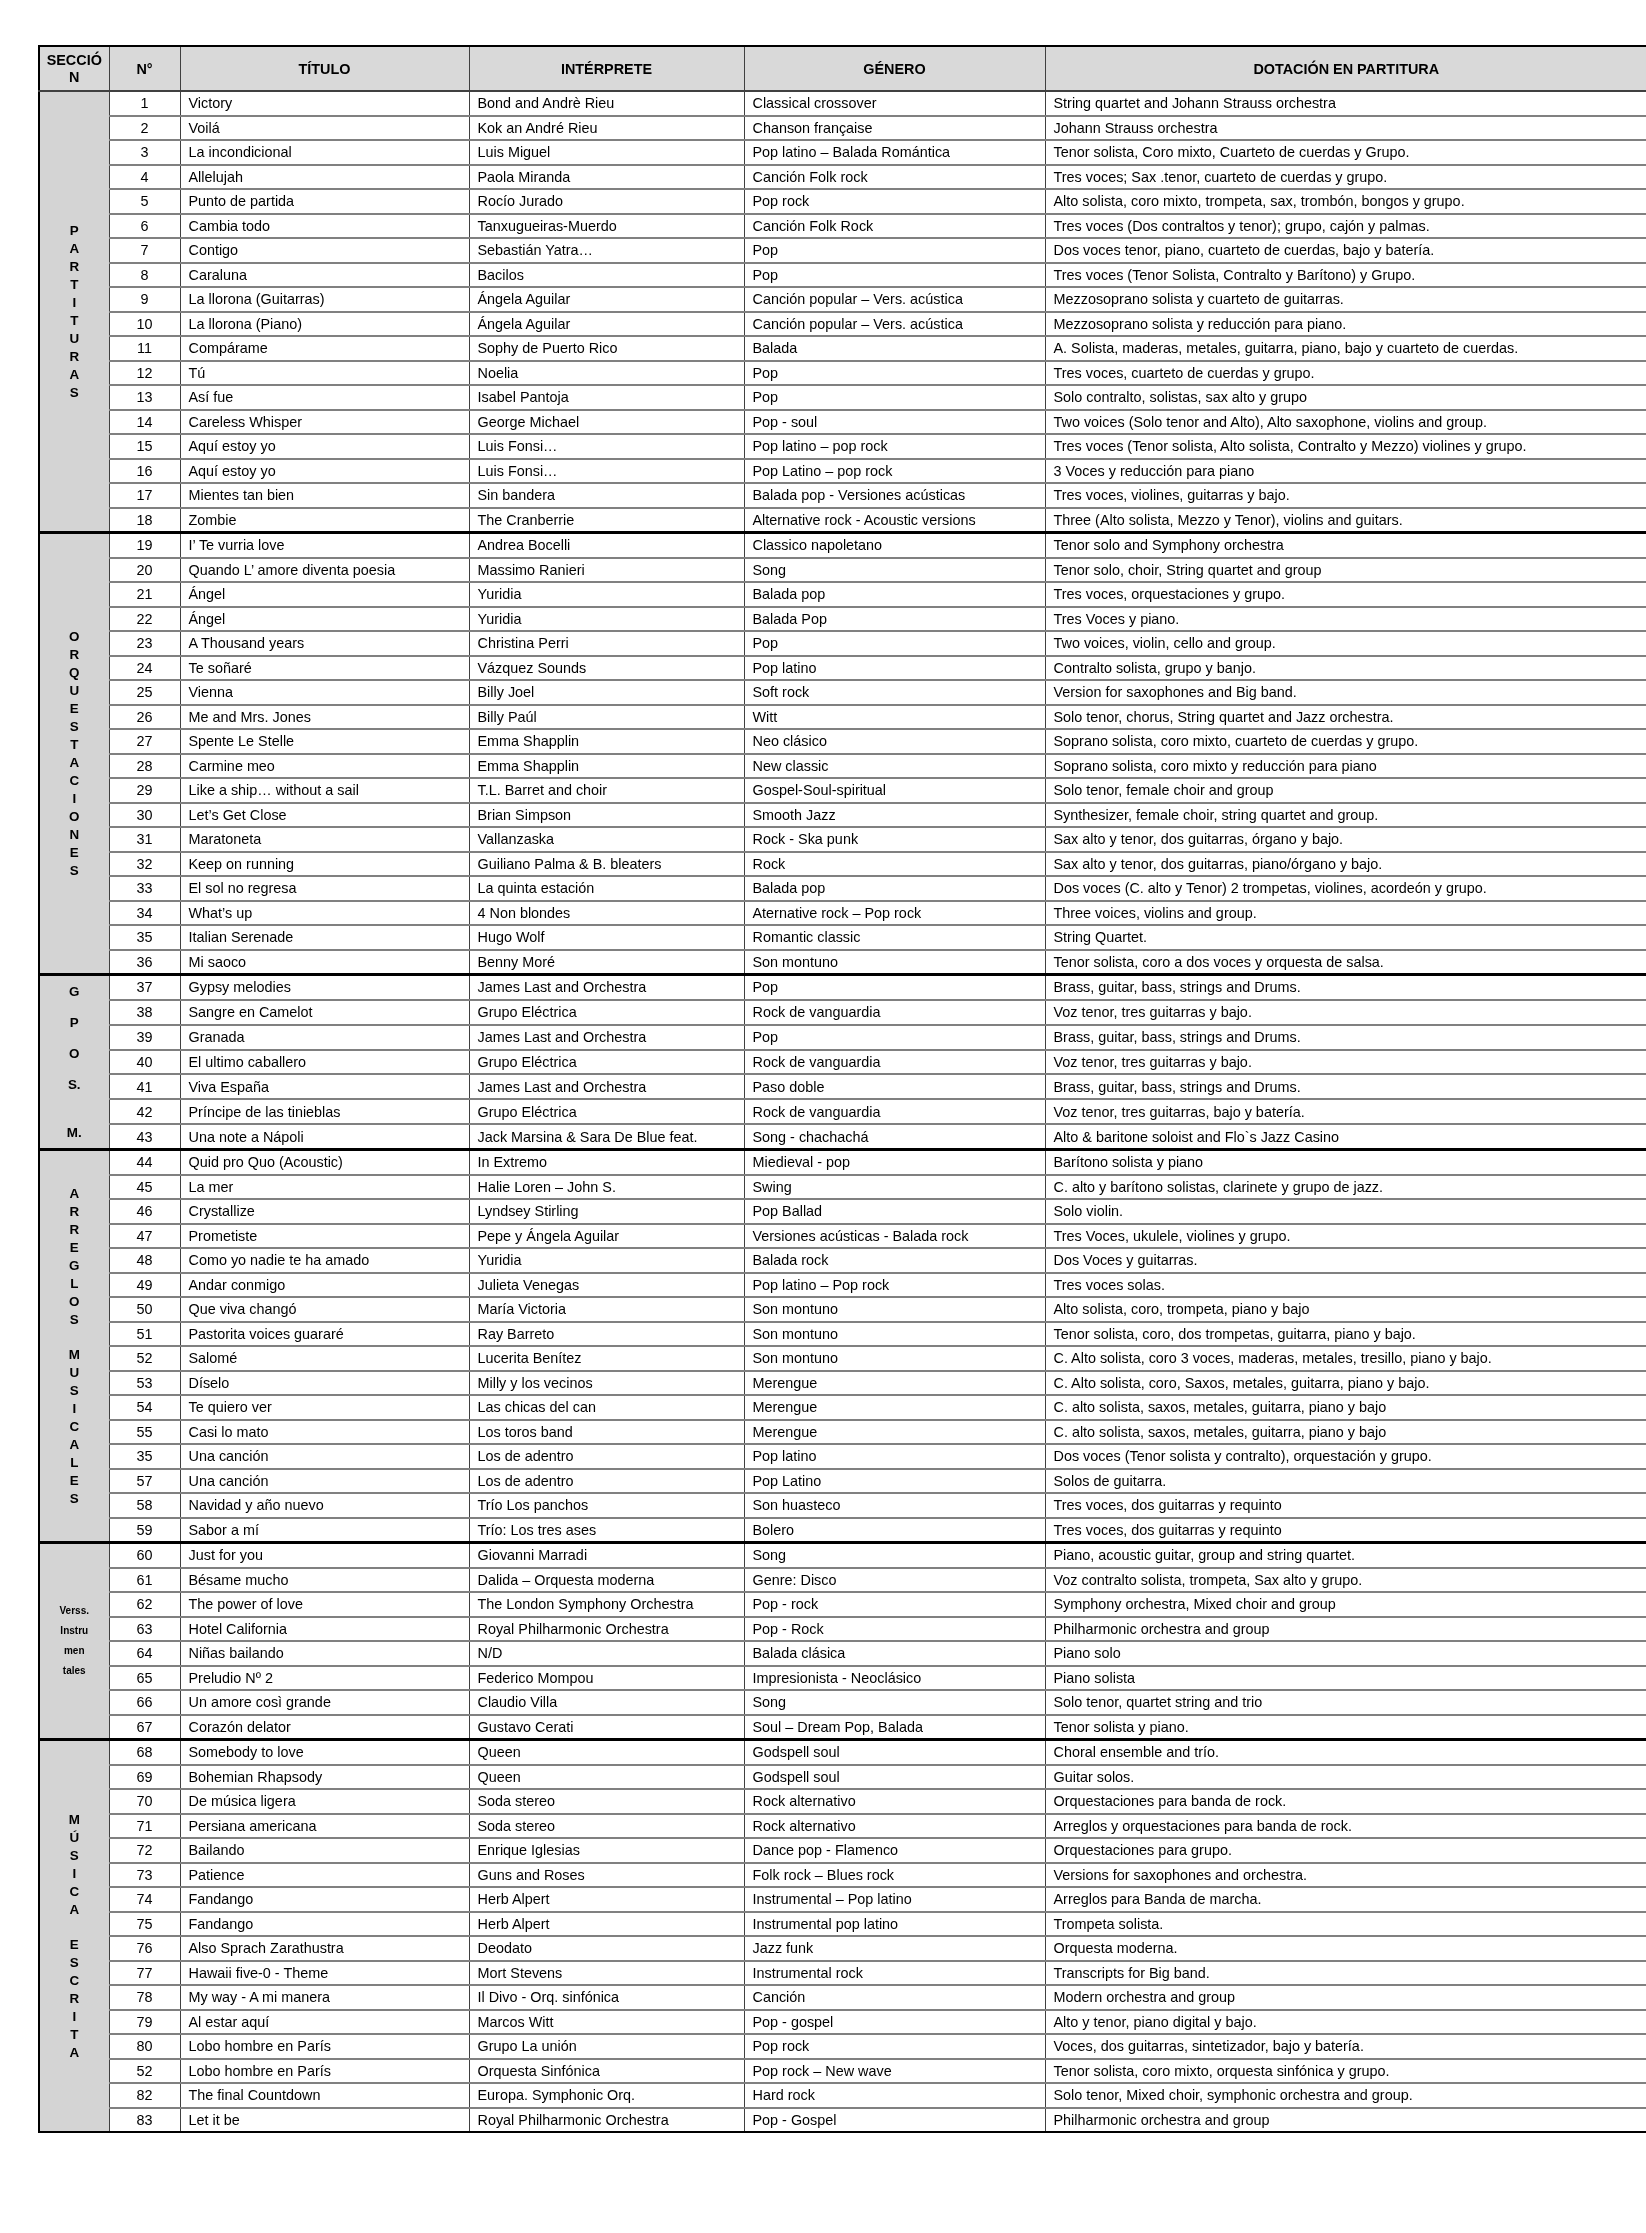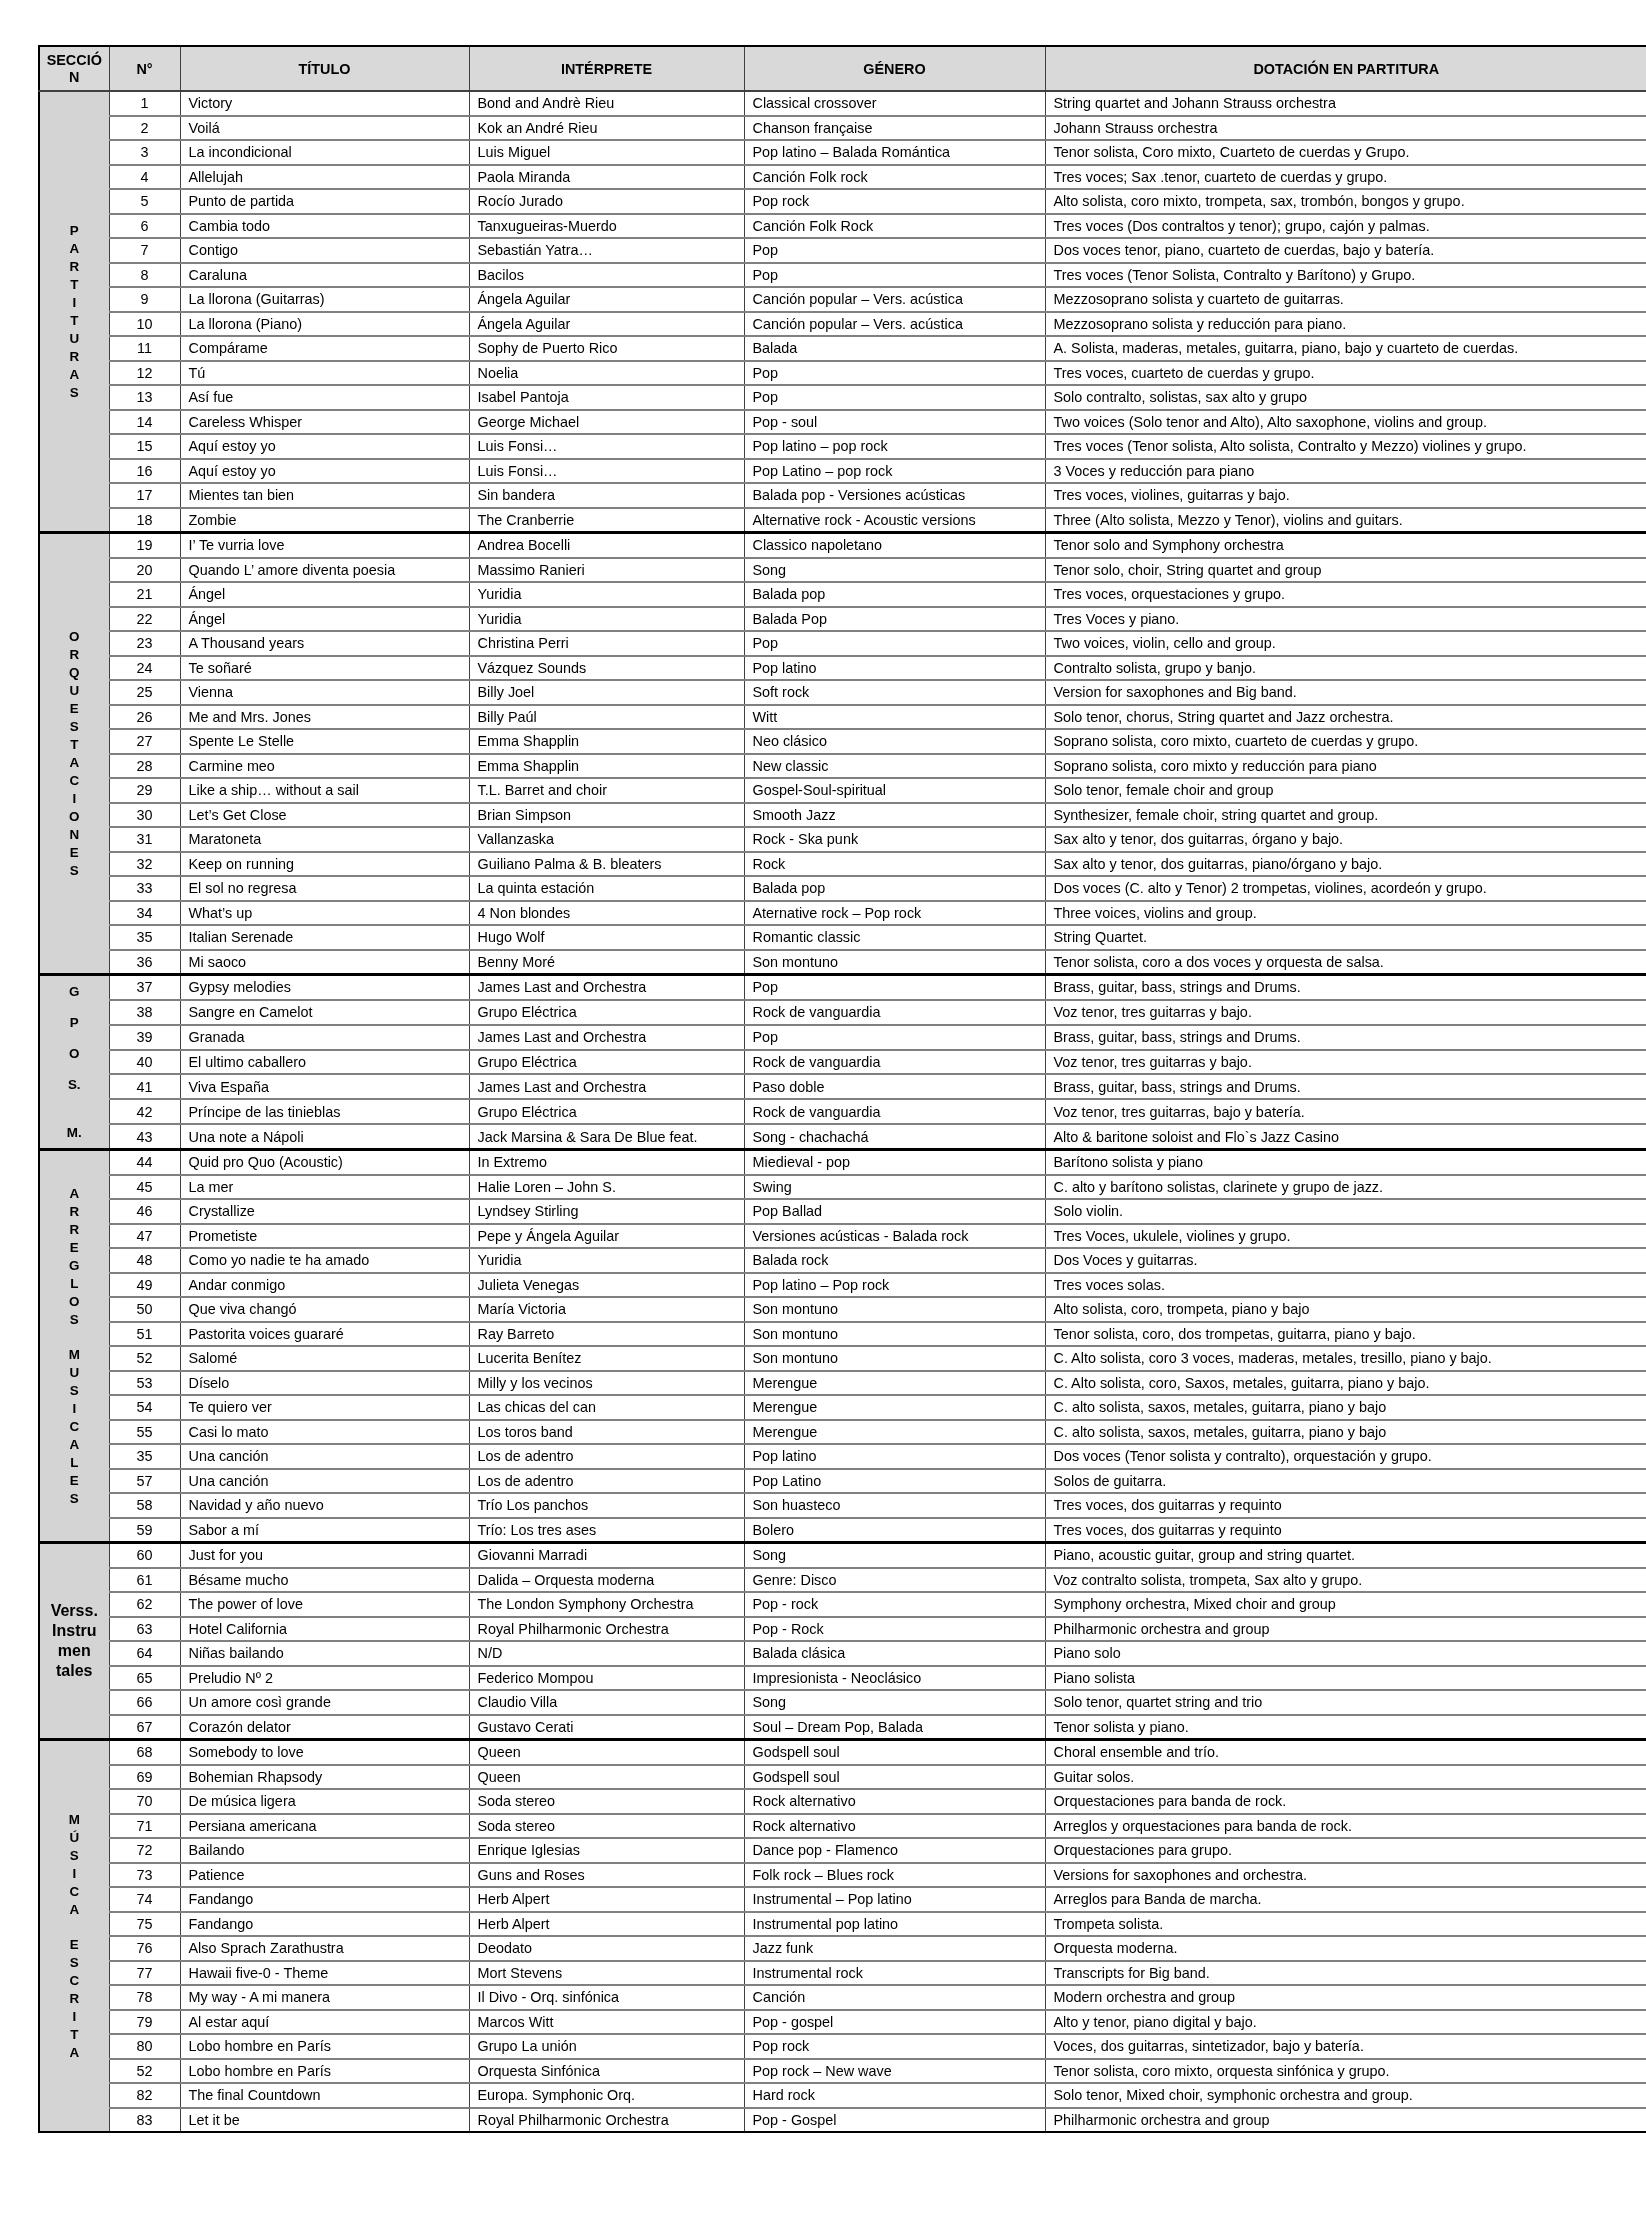--- a/index.html
+++ b/index.html
@@ -87,21 +87,21 @@
     justify-content: center;
     align-items: center;
     height: 100%;
     font-weight: bold;
     font-size: 13.4px;
   }
   .section-label .label-line { line-height: 18px; }
   td.section-cell.spread .label-line { line-height: 31px; }
   .section-label .label-gap { height: 17px; }
   td.section-cell.horiz .label-line {
-    font-size: 16px;
+    font-size: 10px;
     line-height: 20px;
   }
 </style>
 </head>
 <body>
 
 <div class="page">
   <table class="repertoire">
     <colgroup>
       <col class="c-seccion">

